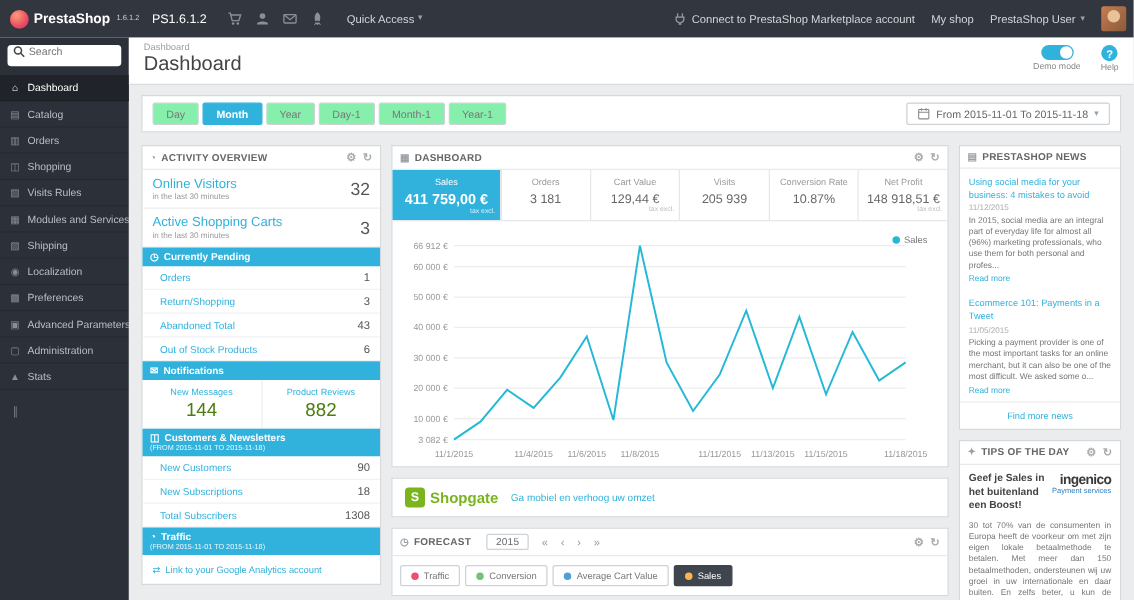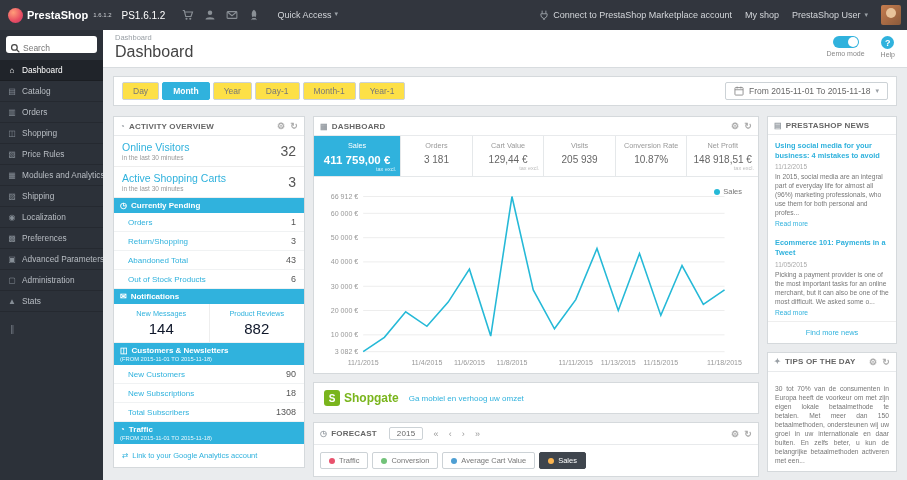--- a/index.html
+++ b/index.html
@@ -15,41 +15,41 @@
   .top-ico{display:flex;align-items:center;margin:0 5px;cursor:pointer;opacity:.85}
   .quick{font-size:9px;color:#d3d6da;margin-left:12px;cursor:pointer;display:flex;align-items:flex-start;gap:3px}
   .caret{font-size:7px;color:#9aa0a6}
   .top-right{margin-left:auto;display:flex;align-items:center;gap:13px;font-size:9px;color:#d3d6da;padding-right:6px}
   .top-right .item{cursor:pointer;display:flex;align-items:center;gap:4px;white-space:nowrap}
   .avatar{width:20px;height:20px;border-radius:2px;background:linear-gradient(135deg,#c77d4f,#8a5a3b);position:relative;cursor:pointer}
   .avatar::after{content:"";position:absolute;left:5px;top:3px;width:10px;height:10px;border-radius:50%;background:#e8c39a}
   
   .layout{display:flex;height:450px}
   .sidebar{width:103px;background:#2c3139;flex-shrink:0;color:#b9bec4;display:flex;flex-direction:column}
-  .search-wrap{margin:6px 6px 7px;background:#fff;border-radius:3px;display:flex;align-items:flex-end;height:17px;padding:0 4px;gap:3px}
+  .search-wrap{margin:6px 6px 7px;background:#fff;border-radius:3px;display:flex;align-items:flex-start;height:17px;padding:0 4px;gap:3px}
   .search-wrap input{border:0;outline:0;width:62px;font-size:8.5px;color:#555;background:transparent;font-family:"Liberation Sans",sans-serif}
   .menu-item{display:flex;align-items:center;gap:5px;padding:5px 7px;font-size:8.3px;white-space:nowrap;overflow:hidden;cursor:pointer;border-bottom:1px solid rgba(0,0,0,.15);color:#b9bec4}
   .menu-item .mi{font-size:8px;color:#868e96;width:10px;text-align:center;flex-shrink:0}
   .menu-item.active{background:#20242a;color:#fff}
   .menu-item.active .mi{color:#fff}
   .collapse{color:#767d85;font-size:9px;padding:12px 10px;letter-spacing:1px;cursor:pointer}
   main{flex:1;display:flex;flex-direction:column;overflow:hidden;min-width:0}
   
   .page-header{background:#fff;border-bottom:1px solid #d8dcdf;padding:3px 12px 6px;display:flex;justify-content:space-between}
   .breadcrumb{font-size:7.5px;color:#9aa0a6;cursor:pointer}
   .page-title{font-size:16px;color:#444;font-weight:normal;margin-top:1px}
   .header-tools{display:flex;gap:16px;align-items:flex-start;padding-top:3px}
   .tool{display:flex;flex-direction:column;align-items:center;gap:2px;font-size:7px;color:#888;cursor:pointer}
   .toggle{width:26px;height:12px;background:#30b2dd;border-radius:6px;position:relative}
   .toggle::after{content:"";position:absolute;right:1px;top:1px;width:10px;height:10px;background:#fff;border-radius:50%}
   .help-circle{width:13px;height:13px;border-radius:50%;background:#30b2dd;color:#fff;font-size:9px;display:flex;align-items:center;justify-content:center;font-weight:bold}
   
   .filter-bar{margin:8px 10px 10px;background:#fff;border:1px solid #d5d9dc;padding:5px 8px;display:flex;justify-content:space-between;align-items:center}
   .btn-group{display:flex;gap:3px}
-  .fbtn{font-size:8.5px;padding:3px 10px;background:#fde047;border:1px solid #ccd2d6;color:#777;border-radius:2px;cursor:pointer;font-family:"Liberation Sans",sans-serif}
+  .fbtn{font-size:8.5px;padding:3px 10px;background:#86efac;border:1px solid #ccd2d6;color:#777;border-radius:2px;cursor:pointer;font-family:"Liberation Sans",sans-serif}
   .fbtn.active{background:#30b2dd;border-color:#30b2dd;color:#fff;font-weight:bold}
   .date-range{display:flex;align-items:center;gap:5px;border:1px solid #ccd2d6;padding:3px 8px;font-size:8.5px;color:#666;border-radius:2px;cursor:pointer;background:#fff}
   
   .cols{display:flex;gap:8px;padding:0 10px;align-items:flex-start}
   .col-left{width:192px;flex-shrink:0}
   .col-center{flex:1;min-width:0}
   .col-right{width:130px;flex-shrink:0}
   .panel{background:#fff;border:1px solid #d5d9dc;margin-bottom:8px}
   .panel-h{display:flex;align-items:center;gap:4px;padding:4px 6px;border-bottom:1px solid #e8eaec;font-size:8px;font-weight:bold;color:#666;text-transform:uppercase;letter-spacing:.2px}
   .ph-ico{color:#9aa0a6;font-size:8px}
@@ -63,21 +63,21 @@
   .sec-h{background:#30b2dd;color:#fff;padding:3px 6px}
   .sec-h .row1{display:flex;gap:4px;align-items:center;font-size:8px;font-weight:bold}
   .sec-h .sub{font-weight:normal;font-size:5.8px;margin-top:1px;opacity:.9}
   .a-row{display:flex;justify-content:space-between;padding:4px 8px 4px 14px;border-bottom:1px solid #f0f2f3;font-size:8px;align-items:center}
   .a-row .lbl{color:#30b2dd;cursor:pointer}
   .a-row .val{color:#555;font-size:9px}
   .notif-grid{display:flex;text-align:center;border-bottom:1px solid #f0f2f3}
   .notif-cell{flex:1;padding:5px 2px;cursor:pointer}
   .notif-cell + .notif-cell{border-left:1px solid #eee}
   .notif-cell .lbl{color:#30b2dd;font-size:7.3px}
-  .notif-cell .val{font-size:15px;color:#0f172a;margin-top:2px}
+  .notif-cell .val{font-size:15px;color:#4d7c0f;margin-top:2px}
   .ga-link{font-size:7.5px;color:#30b2dd;padding:7px 8px;display:flex;gap:4px;align-items:center;cursor:pointer}
   
   .kpis{display:flex;border-bottom:1px solid #e5e8ea}
   .kpi{flex:1;padding:5px 4px 4px;border-right:1px solid #e5e8ea;min-width:0;cursor:pointer}
   .kpi:last-child{border-right:0}
   .kpi .k-l{font-size:7.3px;color:#999;text-align:center;white-space:nowrap;overflow:hidden}
   .kpi .k-v{font-size:10px;color:#666;text-align:center;margin-top:4px;white-space:nowrap;overflow:hidden}
   .kpi .k-s{font-size:5.5px;color:#bbb;text-align:right;height:6px}
   .kpi.active{background:#30b2dd;flex:1.25}
   .kpi.active .k-l,.kpi.active .k-v{color:#fff}
@@ -97,21 +97,21 @@
   .ebay-logo{font-weight:bold;font-size:16px;font-style:italic;letter-spacing:-1px;cursor:pointer;line-height:1}
   
   .f-year{border:1px solid #ccd2d6;padding:1px 7px;font-size:8px;color:#666;margin-left:8px;border-radius:2px;background:#fff;cursor:pointer;font-weight:normal}
   .f-nav{color:#999;font-size:9px;margin-left:6px;cursor:pointer;font-weight:normal}
   .f-toggles{display:flex;gap:4px;padding:7px 6px}
   .f-toggle{display:flex;align-items:center;gap:4px;border:1px solid #ccd2d6;background:#fff;padding:3px 8px;font-size:7.5px;color:#777;border-radius:2px;cursor:pointer;white-space:nowrap}
   .f-toggle.active{background:#3f454d;color:#fff;border-color:#3f454d}
   .f-dot{width:6px;height:6px;border-radius:50%;background:#ccc}
   
   .news-item{padding:6px 7px 4px}
-  .news-title{color:#30b2dd;font-size:7.4px;font-weight:bold;line-height:1.3;cursor:pointer}
+  .news-title{color:#30b2dd;font-size:7.4px;font-weight:normal;line-height:1.3;cursor:pointer}
   .news-date{font-size:6.5px;color:#aaa;margin:3px 0 2px}
   .news-ex{font-size:6.7px;color:#777;line-height:1.35}
   .read-more{color:#30b2dd;font-size:6.7px;cursor:pointer}
   .find-more{display:block;text-align:center;color:#30b2dd;font-size:7.4px;padding:6px;border-top:1px solid #eee;cursor:pointer}
   .tips-body{padding:6px 7px}
   .tips-top{display:flex;gap:5px;justify-content:space-between}
   .tips-heading{font-size:8.2px;font-weight:bold;color:#444;width:54%;line-height:1.3}
   .ingenico{text-align:right;cursor:pointer}
   .ing-name{font-weight:bold;font-size:11px;color:#3a3a3a;letter-spacing:-.5px}
   .ing-sub{font-size:6px;color:#2e7bbf}
@@ -195,25 +195,25 @@
       <div class="menu-item">
           <span class="mi">▥</span>
           <span>Orders</span>
         </div>
       <div class="menu-item">
           <span class="mi">◫</span>
           <span>Shopping</span>
         </div>
       <div class="menu-item">
           <span class="mi">▧</span>
-          <span>Price Rules</span>
+          <span>Visits Rules</span>
         </div>
       <div class="menu-item">
           <span class="mi">▦</span>
-          <span>Modules and Analytics</span>
+          <span>Modules and Services</span>
         </div>
       <div class="menu-item">
           <span class="mi">▨</span>
           <span>Shipping</span>
         </div>
       <div class="menu-item">
           <span class="mi">◉</span>
           <span>Localization</span>
         </div>
       <div class="menu-item">
@@ -521,20 +521,27 @@
         <section class="panel">
           <div class="panel-h">
             <span class="ph-ico">✦</span>
             <span>Tips of the day</span>
             <span class="ph-icons">
               <span>⚙</span>
               <span>↻</span>
             </span>
           </div>
           <div class="tips-body">
+            <div class="tips-top">
+              <div class="tips-heading">Geef je Sales in het buitenland een Boost!</div>
+              <div class="ingenico">
+                <div class="ing-name">ingenico</div>
+                <div class="ing-sub">Payment services</div>
+              </div>
+            </div>
             <div class="tips-text">30 tot 70% van de consumenten in Europa heeft de voorkeur om met zijn eigen lokale betaalmethode te betalen. Met meer dan 150 betaalmethoden, ondersteunen wij uw groei in uw internationale en daar buiten. En zelfs beter, u kun de belangrijke betaalmethoden activeren met een...</div>
           </div>
         </section>
       </div>
 
     </div>
   </main>
 </div>
 
 </body></html>

